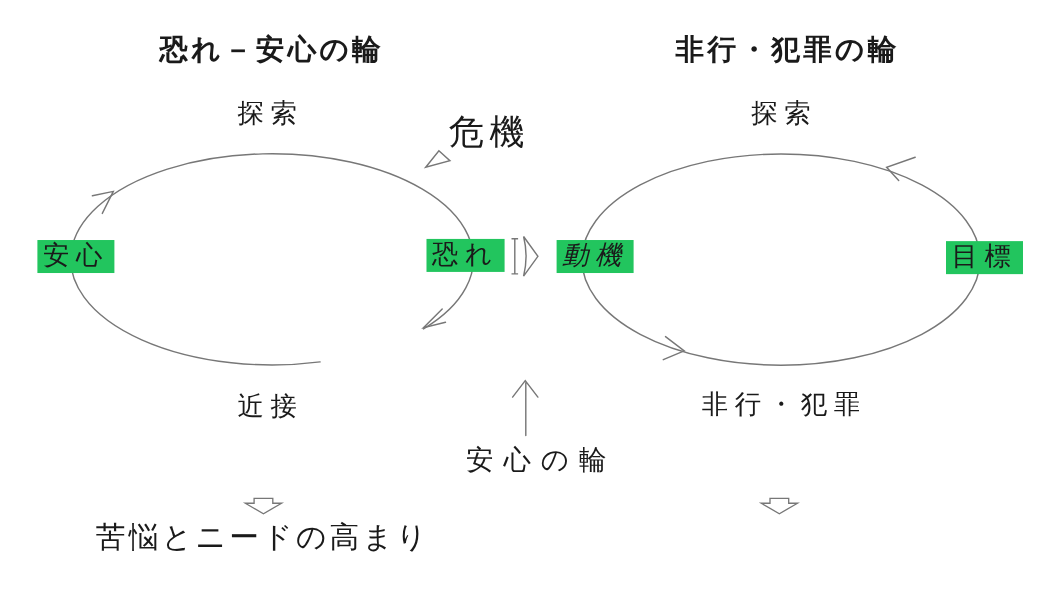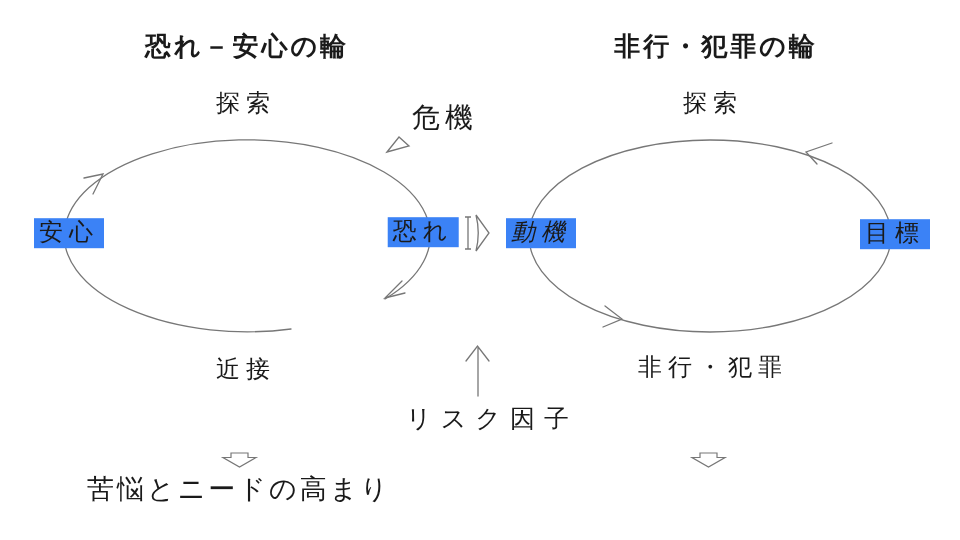--- a/index.html
+++ b/index.html
@@ -9,22 +9,22 @@
     color:#1a1a1a;
   }
   #stage{position:relative;width:797px;height:540px;background:#ffffff;}
   #art{position:absolute;left:0;top:0;}
   .label{
     position:absolute;transform:translate(-50%,-50%);
     white-space:nowrap;line-height:1.15;color:#1a1a1a;
   }
   .cycle-title{font-size:26px;font-weight:bold;letter-spacing:3px;}
   .node{font-size:24px;letter-spacing:6px;}
-  .on-line{background:#3b82f6;padding:1px 5px;}
-  .mid-note{font-size:28px;letter-spacing:5px;font-family:Liberation Mono, monospace;}
+  .on-line{background:#22c55e;padding:1px 5px;}
+  .mid-note{font-size:32px;letter-spacing:5px;}
   .risk{font-size:25px;letter-spacing:9px;}
   .outcome{font-size:27px;letter-spacing:3px;}
 </style>
 </head>
 <body>
 
 <div id="stage">
 
   <svg id="art" width="960" height="540" viewBox="0 0 960 540">
     <g fill="none" stroke="#777777" stroke-width="1.3" stroke-linecap="round">
@@ -62,17 +62,17 @@
   <div class="label node on-line" style="left:69px;top:233px;">安心</div>
   <div class="label node on-line" style="left:423px;top:232px;">恐れ</div>
   <div class="label node" style="left:246px;top:370px;">近接</div>
 
   <div class="label node" style="left:713px;top:104px;">探索</div>
   <div class="label node on-line" style="left:541px;top:233px;font-style:italic;">動機</div>
   <div class="label node on-line" style="left:895px;top:234px;">目標</div>
   <div class="label node" style="left:713px;top:368px;">非行・犯罪</div>
 
   <div class="label mid-note" style="left:445px;top:120px;">危機</div>
-  <div class="label risk" style="left:492px;top:419px;">リスク因子</div>
+  <div class="label risk" style="left:492px;top:419px;">安心の輪</div>
 
   <div class="label outcome" style="left:239px;top:489px;text-align:right;">苦悩とニードの高まり</div>
 
 </div>
 
 </body></html>

